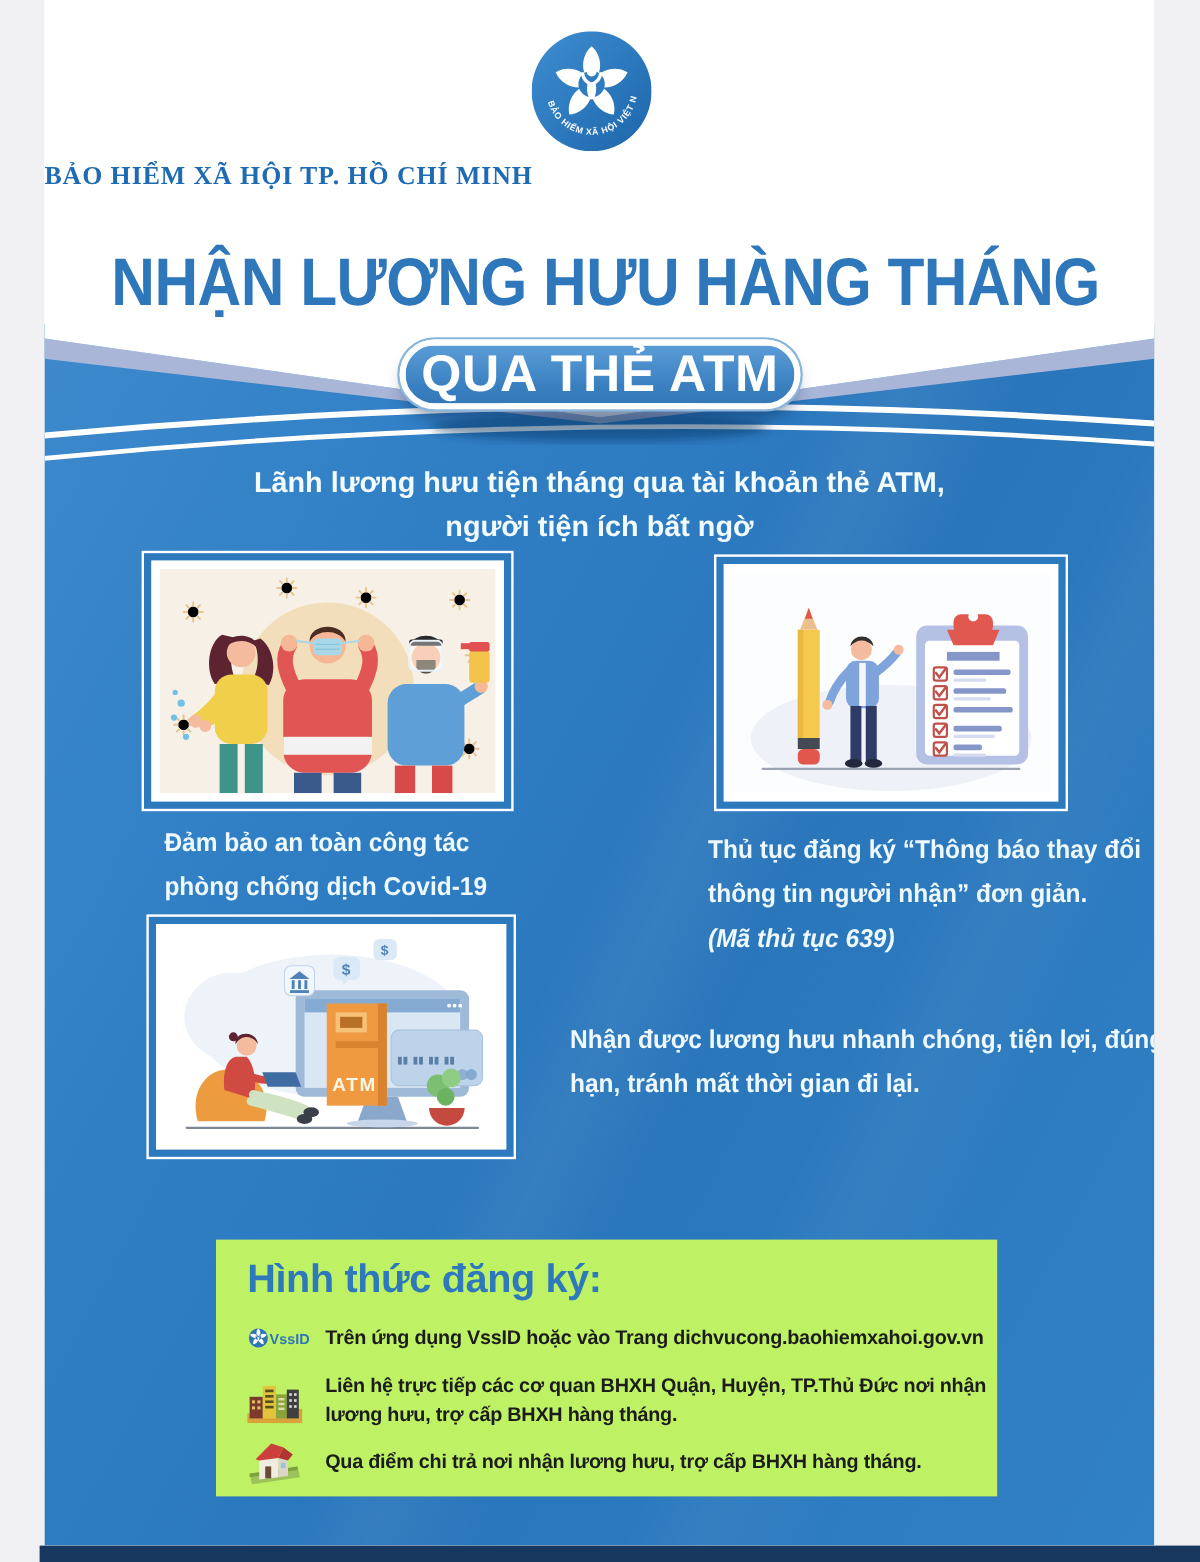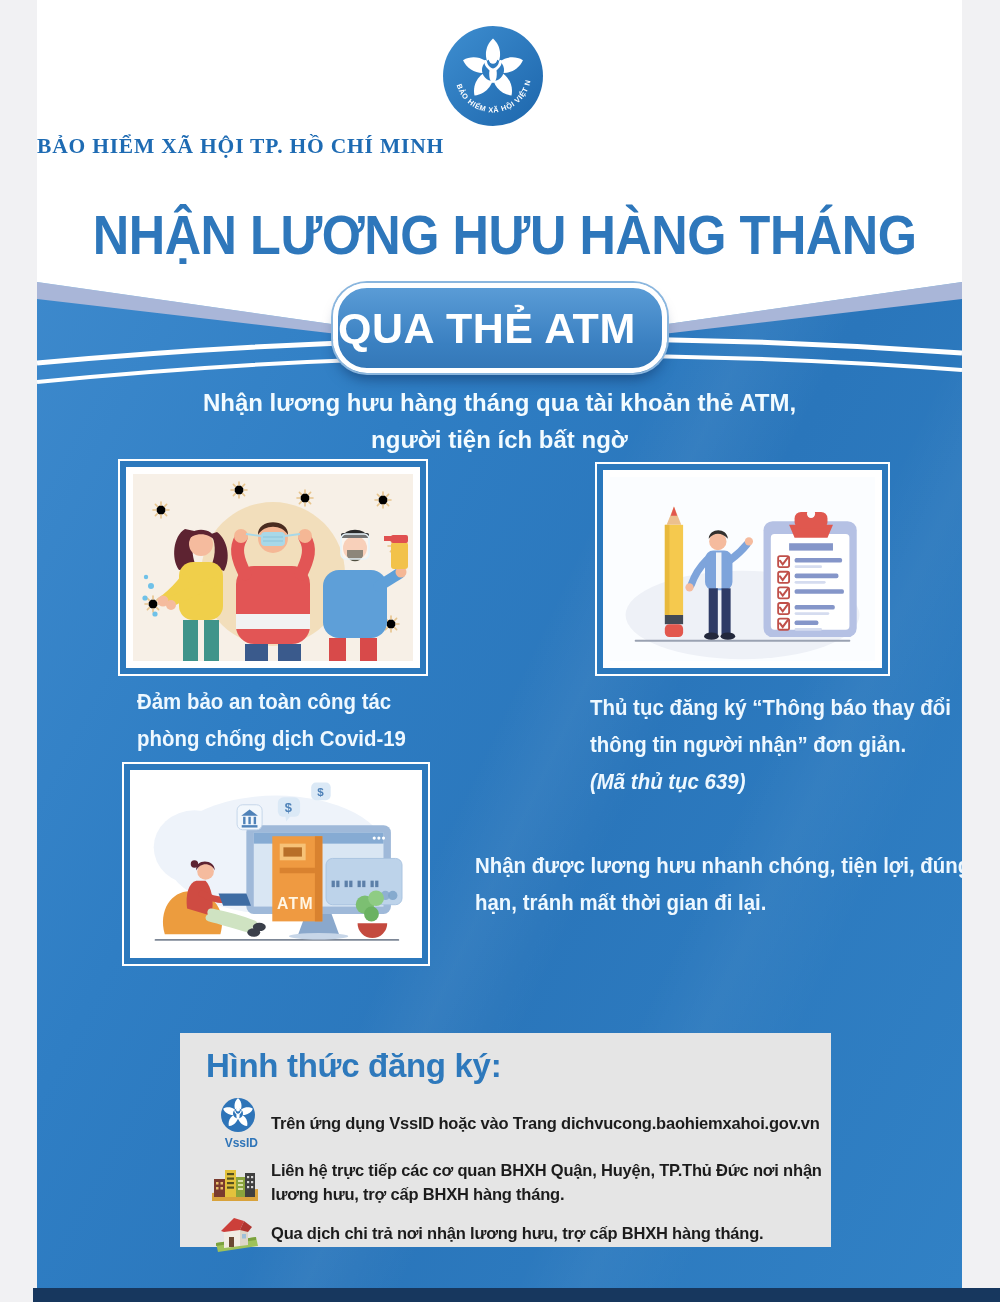--- a/index.html
+++ b/index.html
@@ -30,52 +30,52 @@
     position:absolute;left:0;top:134px;width:925px;text-align:left;
     font-family:"Liberation Serif","DejaVu Serif",serif;
     font-weight:bold;font-size:21.5px;color:#1e6bb3;letter-spacing:.8px;
   }
   .title{
     position:absolute;left:0;top:202px;width:925px;margin:0;text-align:right;
     font-size:56px;font-weight:bold;color:#2e77bb;letter-spacing:-.5px;
   }
   .title .condense{display:inline-block;transform:scaleX(.9);transform-origin:center;white-space:nowrap;}
   .badge{
-    position:absolute;left:296px;top:283px;width:334px;height:90px;box-sizing:border-box;
+    position:absolute;left:296px;top:283px;width:334px;height:58px;box-sizing:border-box;
     background:linear-gradient(180deg,#5a9cd6 0%,#3a80c1 70%,#3478b8 100%);
     border:5px solid #ffffff;border-radius:34px;
     box-shadow:0 0 0 2px #8ab6de,0 10px 14px -4px rgba(10,35,80,.5);
-    display:flex;align-items:center;z-index:3;
+    display:flex;align-items:center;justify-content:center;z-index:3;
   }
   .badge span{font-size:43px;font-weight:bold;color:#fff;letter-spacing:.5px;white-space:nowrap;}
   .subtitle{
     position:absolute;left:0;top:384px;width:925px;text-align:center;z-index:2;
     color:#f2fbff;font-weight:bold;font-size:24px;line-height:37px;
   }
   
   .card{position:absolute;background:#fff;padding:2px;box-sizing:border-box;z-index:2;}
   .card-m{background:#2c79bd;padding:6px;height:100%;box-sizing:border-box;}
   .card-i{background:#fff;padding:7px;height:100%;box-sizing:border-box;}
   .ill{display:block;width:100%;height:100%;}
   
   .cap{
     position:absolute;color:#eef8ff;font-weight:bold;font-size:21.5px;line-height:37px;
     transform:scaleX(.95);transform-origin:left top;z-index:2;white-space:nowrap;
   }
   .cap-note{font-style:italic;}
   
   .regbox{
     position:absolute;left:143px;top:1033px;width:651px;height:214px;box-sizing:border-box;
-    background:#e5e5e5;z-index:2;padding:12px 1px 10px 26px;
+    background:#bef264;z-index:2;padding:12px 1px 10px 26px;
   }
   .regbox h2{
     margin:2px 0 10px 0;font-size:33px;font-weight:bold;color:#2e79bc;letter-spacing:-.3px;
   }
   .reg-item{display:flex;align-items:center;gap:13px;margin-bottom:8px;}
-  .reg-ico{width:52px;flex:0 0 52px;display:flex;flex-direction:column;align-items:flex-end;}
+  .reg-ico{width:52px;flex:0 0 52px;display:flex;flex-direction:row;align-items:center;}
   .vssid-label{font-size:12px;font-weight:bold;color:#2e74b8;margin-top:1px;}
   .reg-text{
     font-weight:bold;font-size:16.5px;line-height:24px;color:#1c1c1c;letter-spacing:-.2px;
   }
   .bottom-strip{
     position:absolute;left:33px;top:1288px;width:967px;height:14px;background:#17375e;
   }
 </style>
 </head>
 <body>
@@ -132,21 +132,21 @@
 
   <div class="org-name">BẢO HIỂM XÃ HỘI TP. HỒ CHÍ MINH</div>
 
   <h1 class="title"><span class="condense">NHẬN LƯƠNG HƯU HÀNG THÁNG</span></h1>
 
   <div class="badge">
     <span>QUA THẺ ATM</span>
   </div>
 
   <div class="subtitle">
-    <div>Nhận lương hưu hàng tháng qua tài khoản thẻ ATM,</div>
+    <div>Lãnh lương hưu tiện tháng qua tài khoản thẻ ATM,</div>
     <div>người tiện ích bất ngờ</div>
   </div>
 
   <div class="card" style="left:81px;top:459px;width:310px;height:217px">
    <div class="card-m">
         <div class="card-i">
     <svg class="ill" viewBox="0 0 280 187" preserveAspectRatio="none">
       <rect width="280" height="187" fill="#f7f0e7"></rect>
       <circle cx="140" cy="100" r="72" fill="#f2debb"></circle>
       <g color="#e7c48d">
@@ -430,19 +430,19 @@
           <polygon points="2,29 42,23 44,32 4,38" fill="#9ec25a"></polygon>
           <polygon points="2,29 42,23 42,26 2,32" fill="#7ba23e"></polygon>
           <polygon points="10,16 26,14 26,32 10,34" fill="#f0ece2"></polygon>
           <polygon points="26,14 34,17 34,31 26,32" fill="#ddd6c8"></polygon>
           <polygon points="7,17 20,4 30,7 26,16 10,18" fill="#cc3f3a"></polygon>
           <polygon points="26,16 30,7 38,13 34,18" fill="#b03530"></polygon>
           <rect x="15" y="23" width="5" height="10" fill="#6b4a33"></rect>
           <rect x="28" y="20" width="4" height="4.5" fill="#9fc0d8"></rect>
         </svg>
       </div>
-      <div class="reg-text">Qua dịch chi trả nơi nhận lương hưu, trợ cấp BHXH hàng tháng.</div>
+      <div class="reg-text">Qua điểm chi trả nơi nhận lương hưu, trợ cấp BHXH hàng tháng.</div>
     </div>
   </div>
 
 </div>
 
 <div class="bottom-strip"></div>
 
 </body></html>

